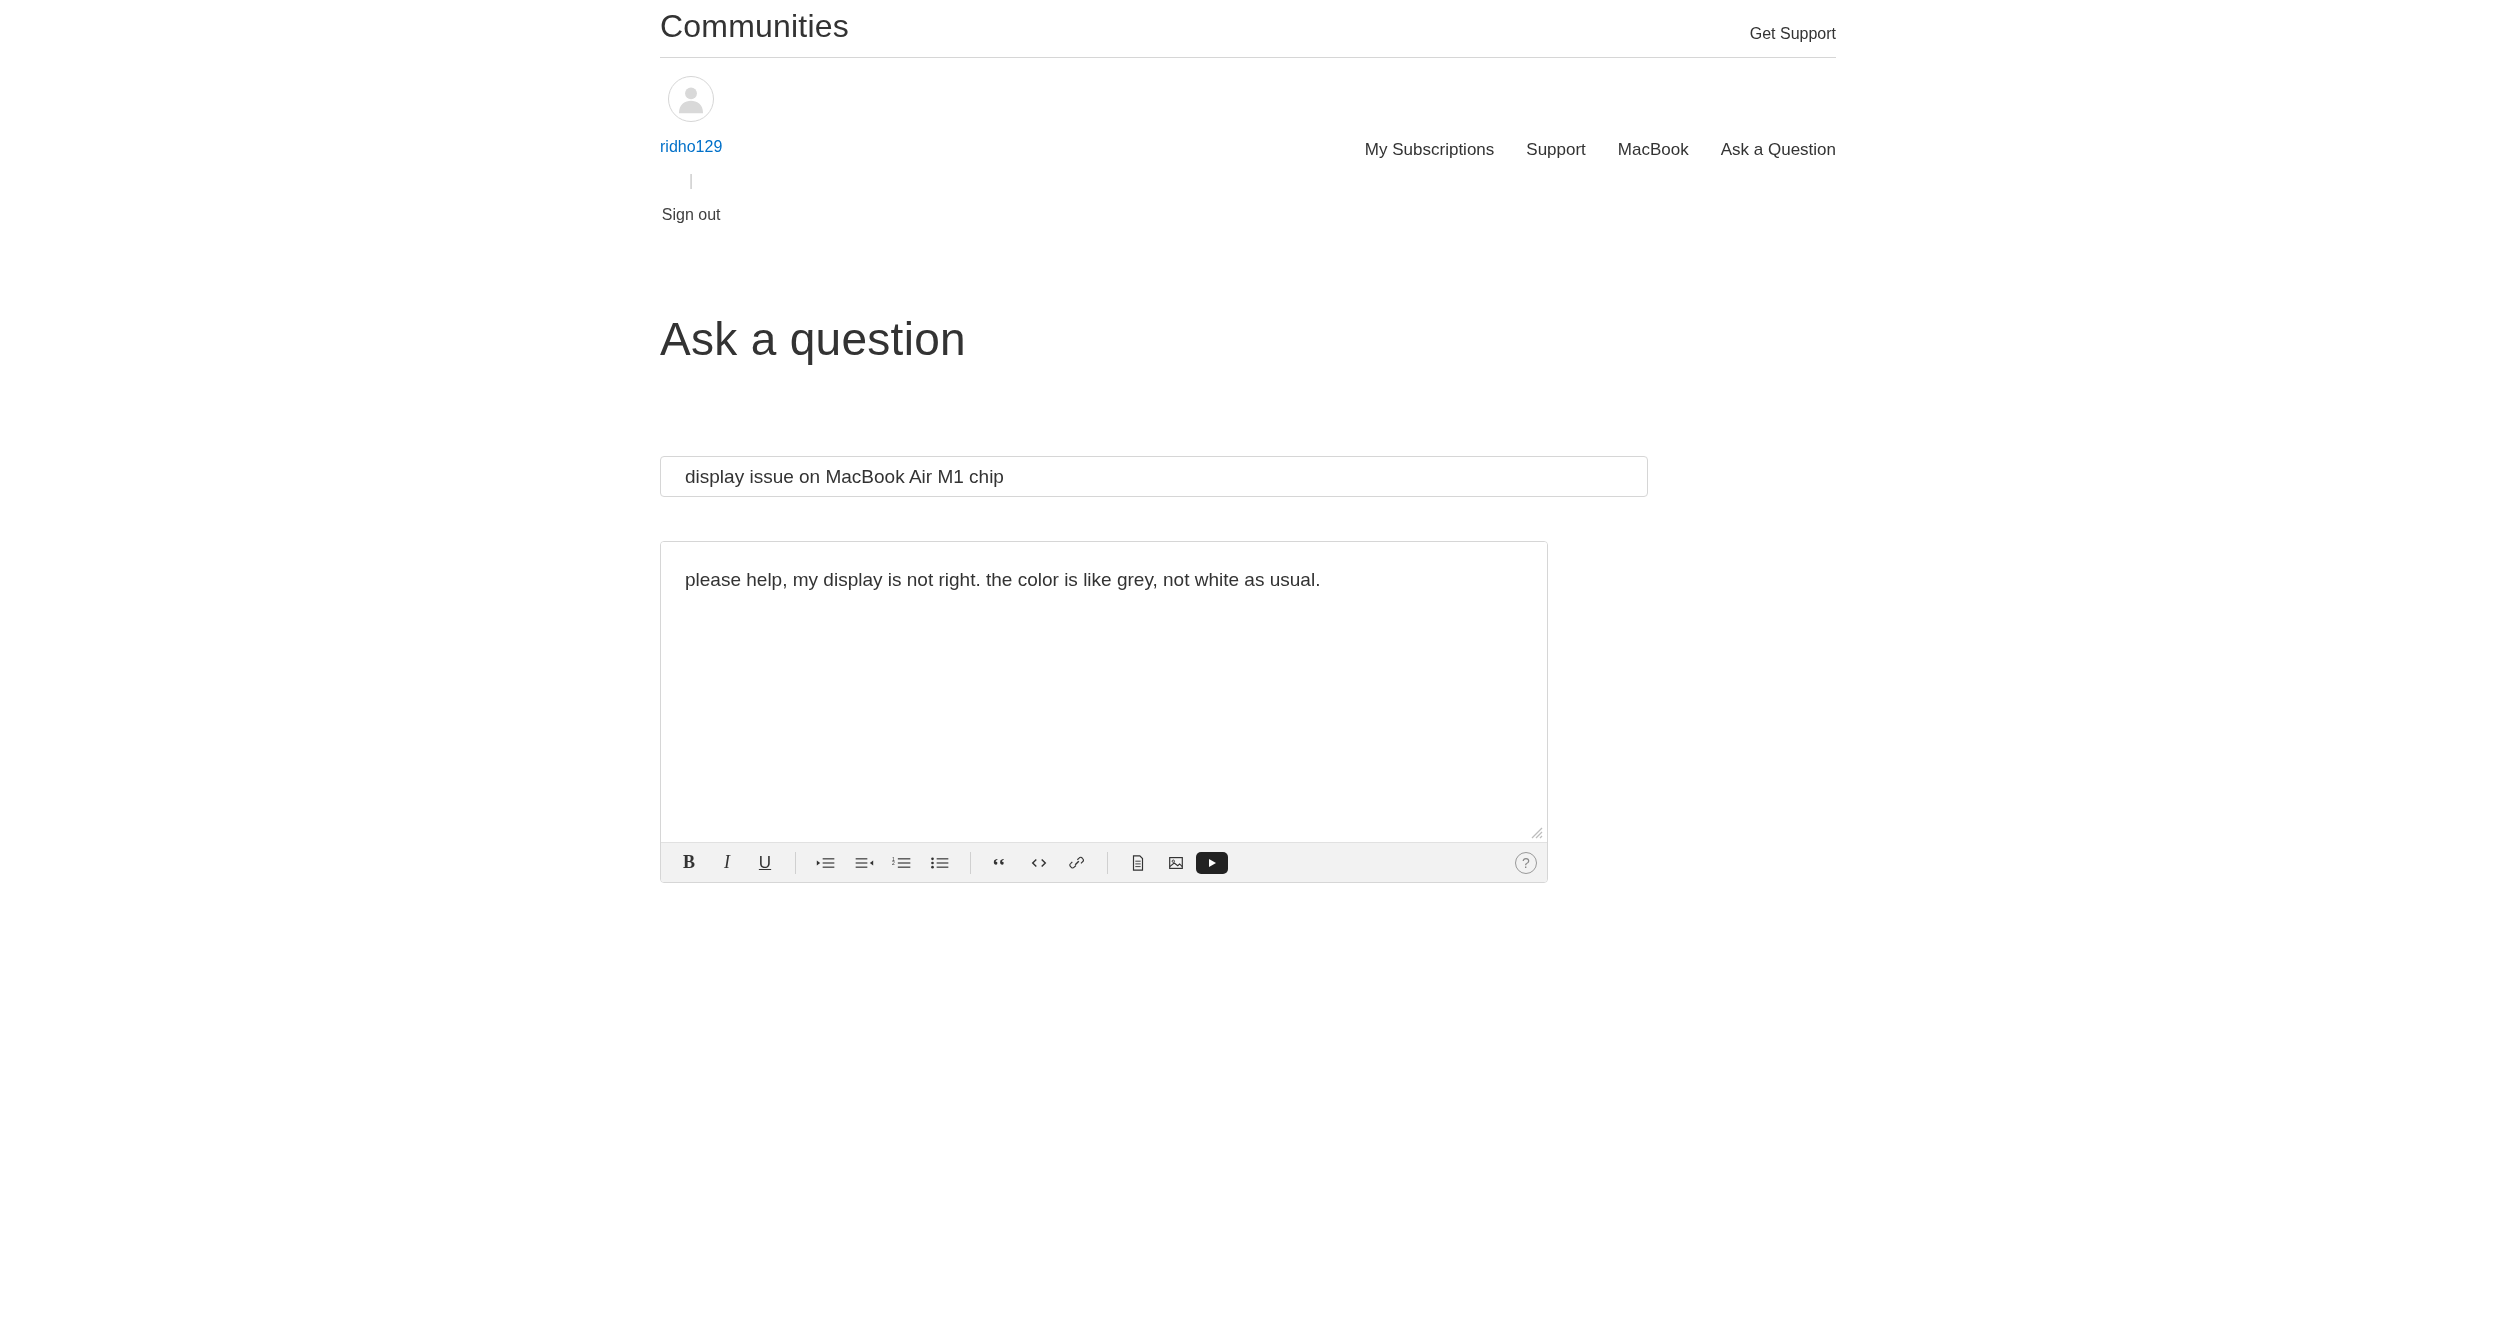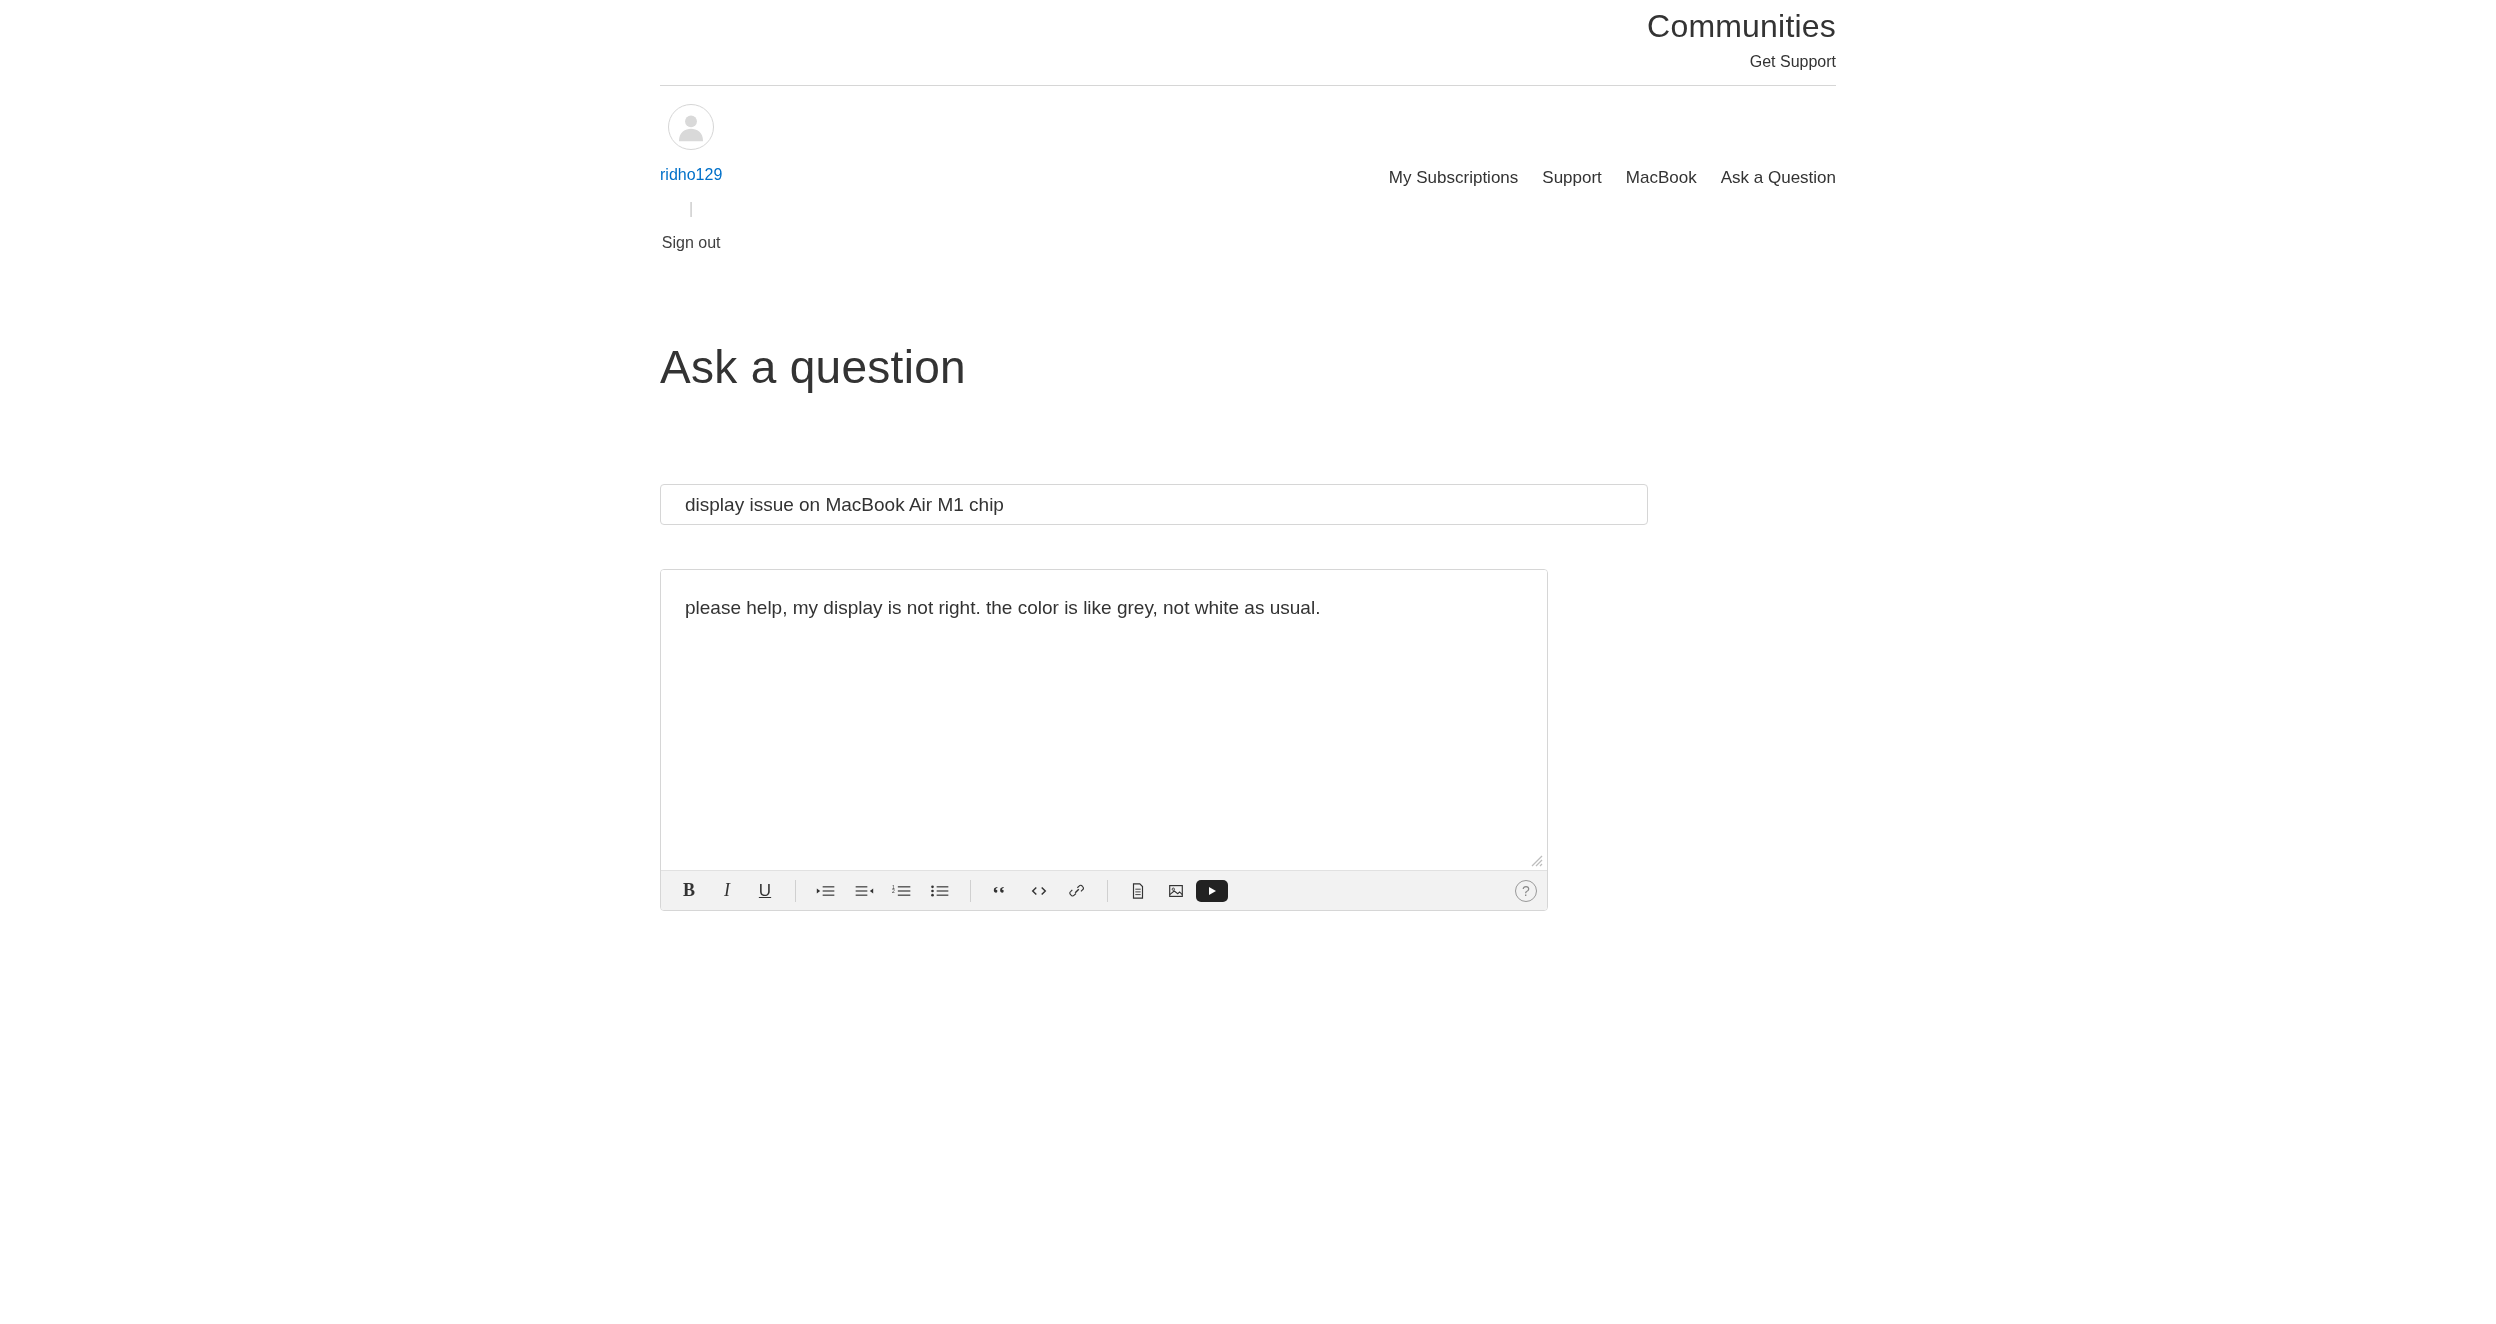--- a/index.html
+++ b/index.html
@@ -16,21 +16,20 @@
       max-width: 1196px;
       margin: 0 auto;
       padding: 0 10px;
     }
     .header-row {
       display: flex;
       justify-content: space-between;
       align-items: flex-end;
       padding: 8px 0 12px 0;
       border-bottom: 1px solid #d6d6d6;
-      flex-direction: column;
     }
     .site-title {
       font-size: 32px;
       font-weight: 300;
       color: #333;
       letter-spacing: 0.2px;
     }
     .get-support {
       font-size: 16px;
       color: #333;
@@ -70,21 +69,21 @@
       color: #c8c8c8;
       font-size: 16px;
     }
     .signout {
       color: #404040;
       font-size: 16px;
       cursor: pointer;
     }
     .nav-links {
       display: flex;
-      gap: 24px;
+      gap: 32px;
       align-items: center;
     }
     .nav-link {
       font-size: 17px;
       color: #333;
       cursor: pointer;
     }
     .page-heading {
       font-size: 46px;
       font-weight: 300;

